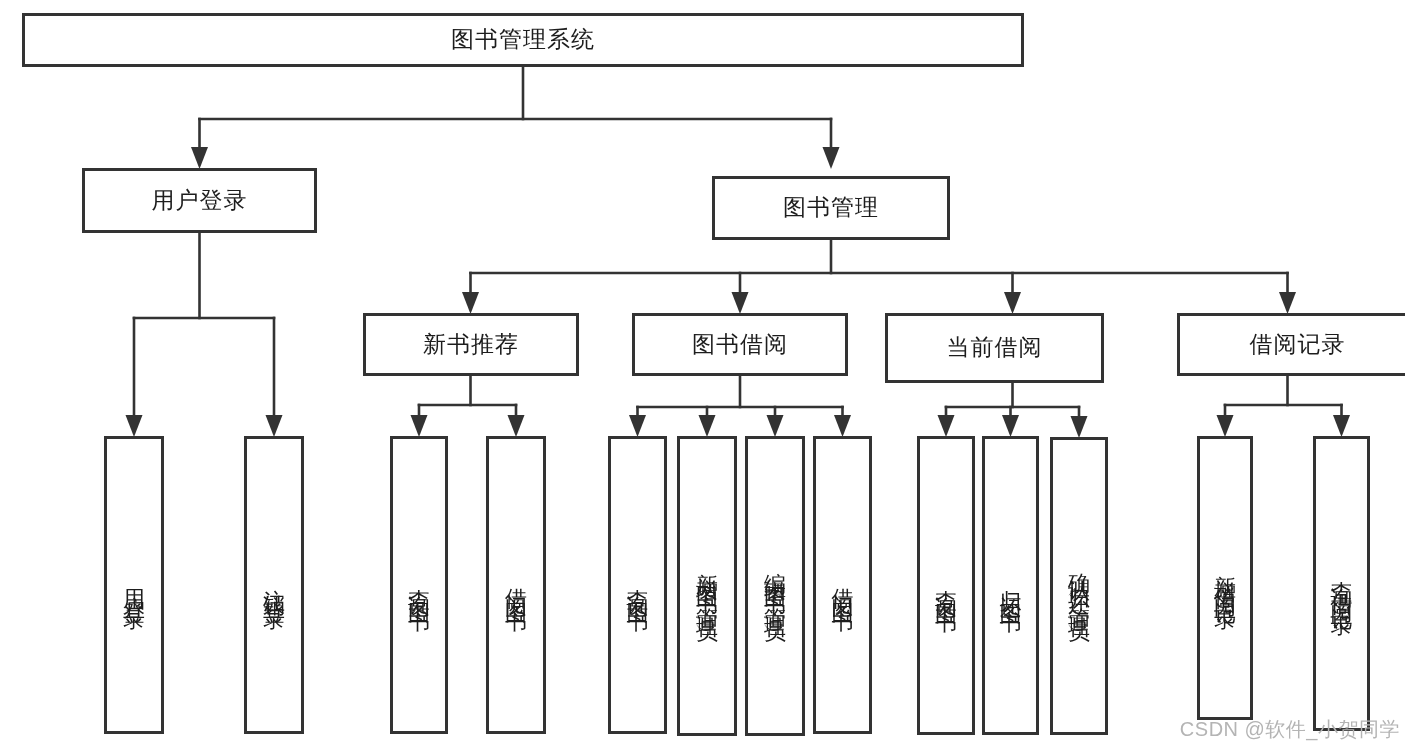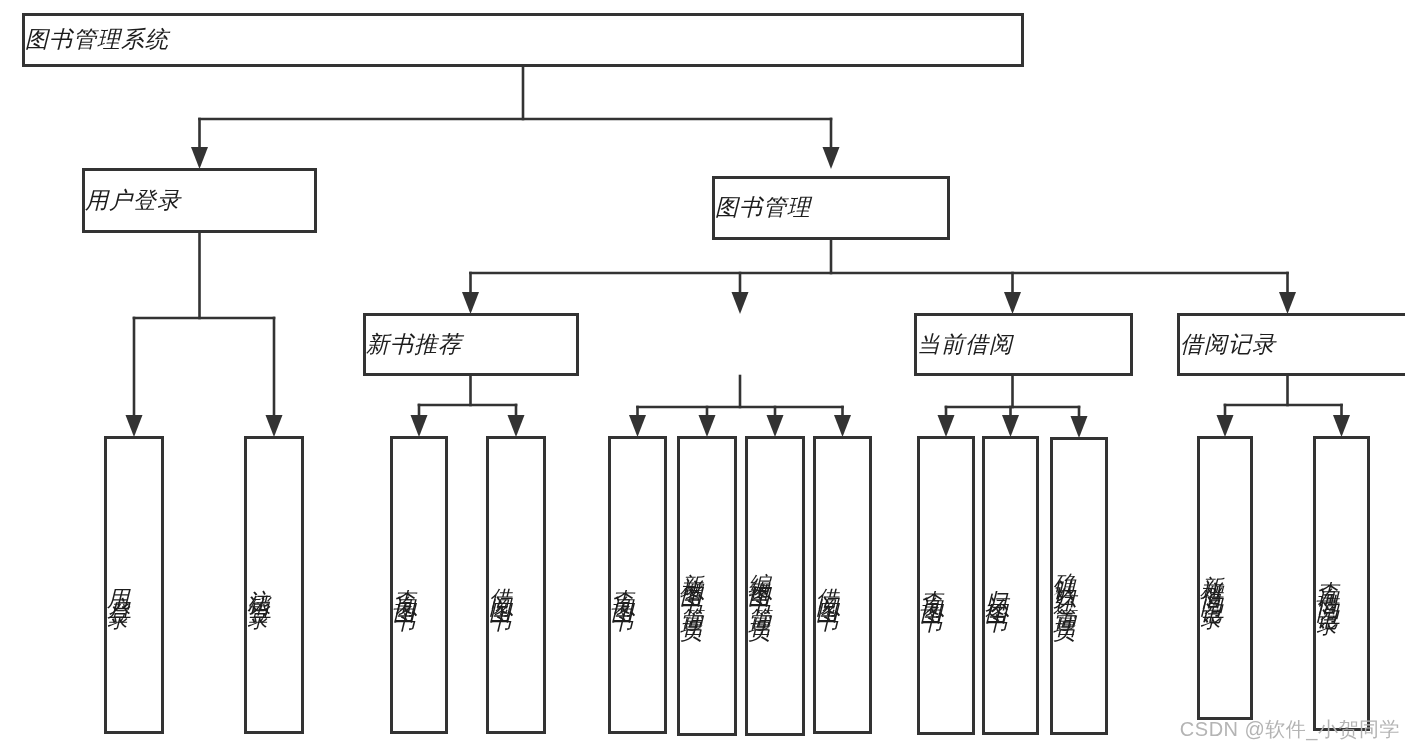--- a/index.html
+++ b/index.html
@@ -18,22 +18,22 @@
     overflow:hidden;
   }
   .stage svg{position:absolute;left:0;top:0;}
   .node{
     position:absolute;
     box-sizing:border-box;
     background:var(--boxbg);
     border:3px solid var(--line);
     display:flex;
     align-items:center;
+    justify-content:center;
     color:var(--text);
-    font-style:italic;
   }
   .node .hlabel{
     font-size:23px;
     line-height:1.2;
     white-space:nowrap;
     letter-spacing:1px;
   }
   .node .vlabel{
     writing-mode:vertical-rl;
     text-orientation:mixed;
@@ -134,21 +134,24 @@
   <div class="node" style="left:82px;top:168px;width:235px;height:65px">
     <span class="hlabel">用户登录</span>
   </div>
   <div class="node" style="left:712px;top:176px;width:238px;height:64px">
     <span class="hlabel">图书管理</span>
   </div>
 
   <div class="node" style="left:363px;top:313px;width:216px;height:63px">
     <span class="hlabel">新书推荐</span>
   </div>
-  <div class="node" style="left:914px;top:313px;width:219px;height:63px">
+  <div class="node" style="left:632px;top:313px;width:216px;height:63px">
+    <span class="hlabel">图书借阅</span>
+  </div>
+  <div class="node" style="left:885px;top:313px;width:219px;height:70px">
     <span class="hlabel">当前借阅</span>
   </div>
   <div class="node" style="left:1177px;top:313px;width:241px;height:63px">
     <span class="hlabel">借阅记录</span>
   </div>
 
   <div class="node" style="left:104px;top:436px;width:60px;height:298px">
     <span class="vlabel">用户登录</span>
   </div>
   <div class="node" style="left:244px;top:436px;width:60px;height:298px">

